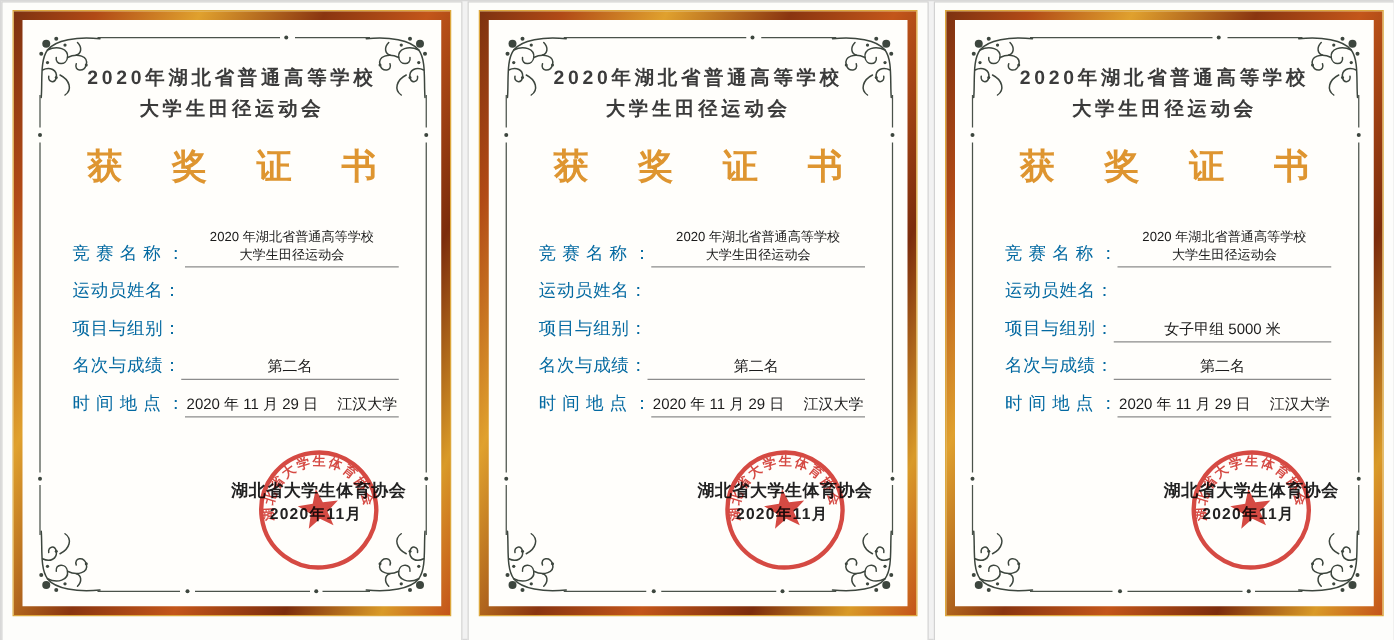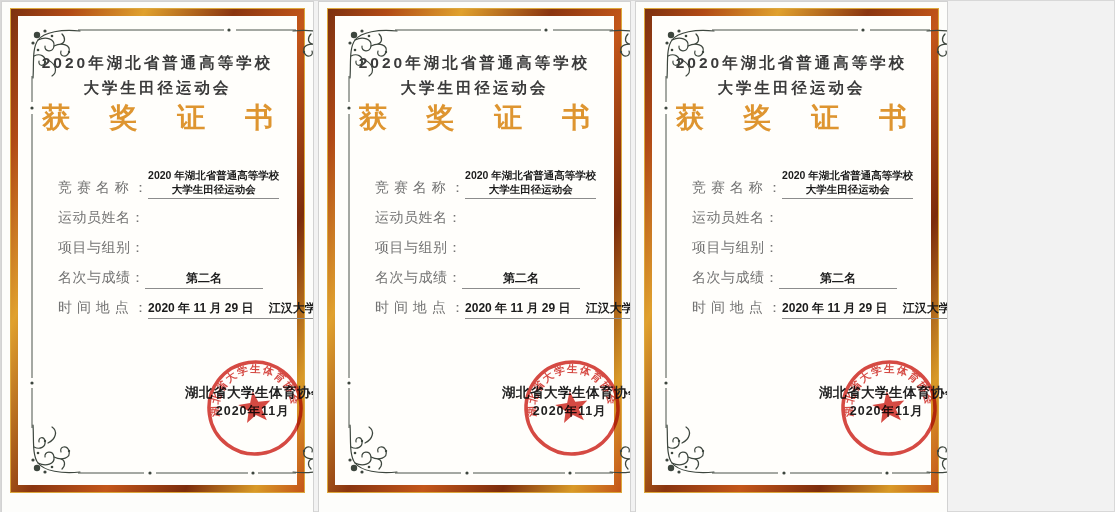--- a/index.html
+++ b/index.html
@@ -8,21 +8,21 @@
     background: #ffffff;
   }
   .sheet {
     width: 1115px; height: 512px;
     display: flex; gap: 4px;
     background: #f2f2f2;
     border: 1px solid #d8d8d8;
   }
   .cert {
     position: relative;
-    width: 313px; height: 512px;
+    width: 369px; height: 512px;
     background: #fdfdfb;
     border: 1px solid #d2d2d2;
     overflow: hidden;
     flex: none;
   }
   
   .frame {
     position: absolute; top: 6px; left: 8px; right: 8px; bottom: 19px;
     background: linear-gradient(113deg,
       #7d3110 0%, #b14a16 12%, #e0a12e 27%, #8a3510 45%,
@@ -42,39 +42,40 @@
   }
   .content {
     position: absolute; inset: 0;
     text-align: center;
     color: #3b3b3b;
   }
   .hline { font-size: 15.5px; font-weight: 600; letter-spacing: 3px; color: #3b3b3b; line-height: 22px; }
   .hline1 { margin-top: 36px; }
   .hline2 { margin-top: 3px; }
   .award {
+    margin-top: 15px;
     font-family: "DejaVu Serif", "Liberation Serif", serif;
     font-size: 28px; font-weight: bold;
     color: #de9530;
     letter-spacing: 15px; padding-left: 15px;
     line-height: 38px;
   }
   .fields { margin: 18px 34px 0 40px; text-align: left; }
   .frow { display: flex; align-items: flex-end; margin-top: 8px; }
   .frow.first { margin-top: 0; min-height: 44px; }
   .flabel {
     flex: none; white-space: nowrap;
-    font-size: 14px; font-weight: 500; color: #737373;
+    font-size: 14px; font-weight: 500; color: #0369a1;
     letter-spacing: 0.5px; padding-bottom: 2px; line-height: 20px;
   }
   .fvalue {
     flex: 1 1 auto;
     border-bottom: 1.2px solid #8c8c8c;
     text-align: center;
-    font-size: 12px; font-weight: bold; color: #1b1b1b;
+    font-size: 12px; font-weight: normal; color: #1b1b1b;
     padding-bottom: 2px; min-height: 18px; line-height: 16px;
     white-space: pre;
   }
   .fvalue.two span { display: block; font-size: 10.5px; line-height: 13.5px; }
   
   .seal-area { position: absolute; top: 340px; left: 150px; width: 174px; height: 122px; }
   .seal-org {
     position: absolute; top: 28px; left: 50%; transform: translateX(-50%);
     white-space: nowrap; font-size: 13.5px; font-weight: bold; color: #222222;
     letter-spacing: 0.5px;
@@ -258,20 +259,21 @@
           <div class="fields">
             <div class="frow first">
               <span class="flabel">竞 赛 名 称 ：</span>
               <span class="fvalue two"><span>2020 年湖北省普通高等学校</span><span>大学生田径运动会</span></span>
             </div>
             <div class="frow">
               <span class="flabel">运动员姓名：</span>
             </div>
             <div class="frow">
               <span class="flabel">项目与组别：</span>
+              <span class="fvalue">女子甲组 5000 米</span>
             </div>
             <div class="frow">
               <span class="flabel">名次与成绩：</span>
               <span class="fvalue">第二名</span>
             </div>
             <div class="frow">
               <span class="flabel">时 间 地 点 ：</span>
               <span class="fvalue">2020 年 11 月 29 日　 江汉大学</span>
             </div>
           </div>

